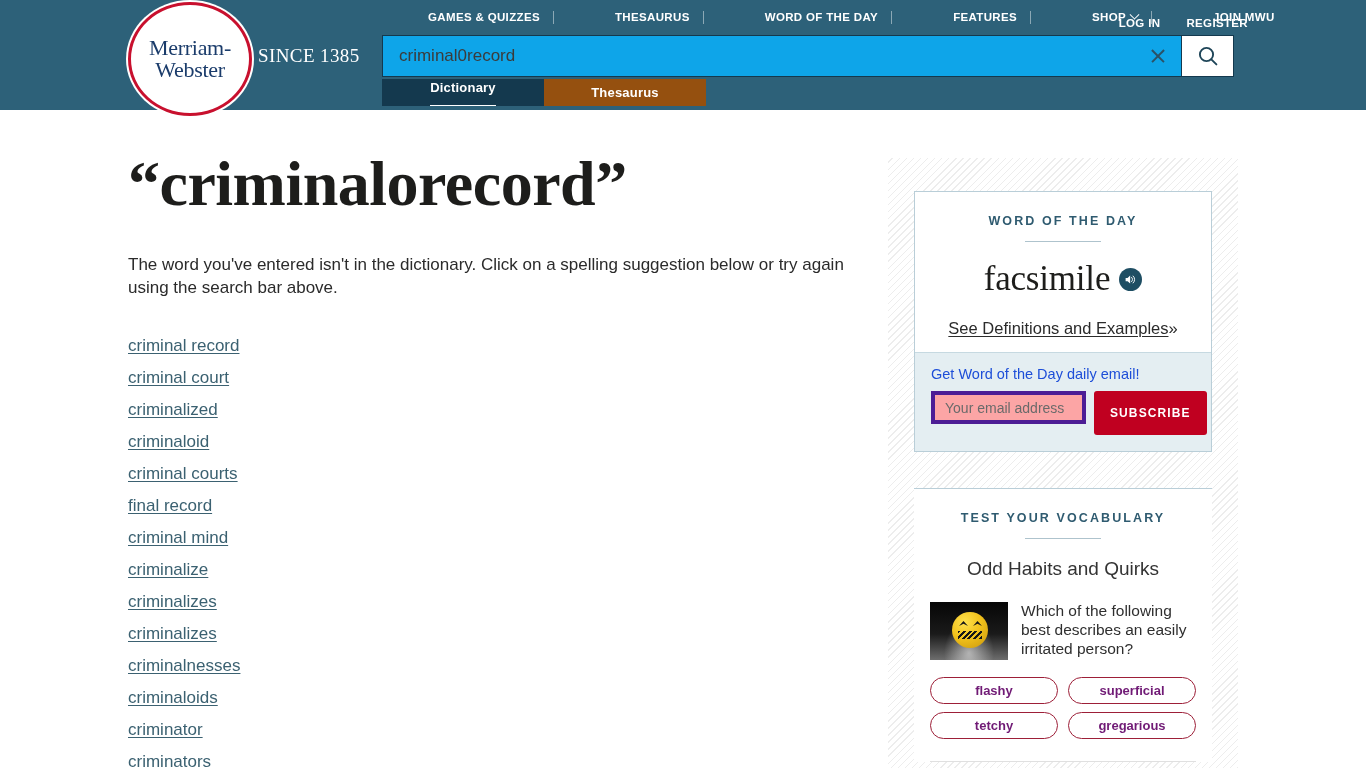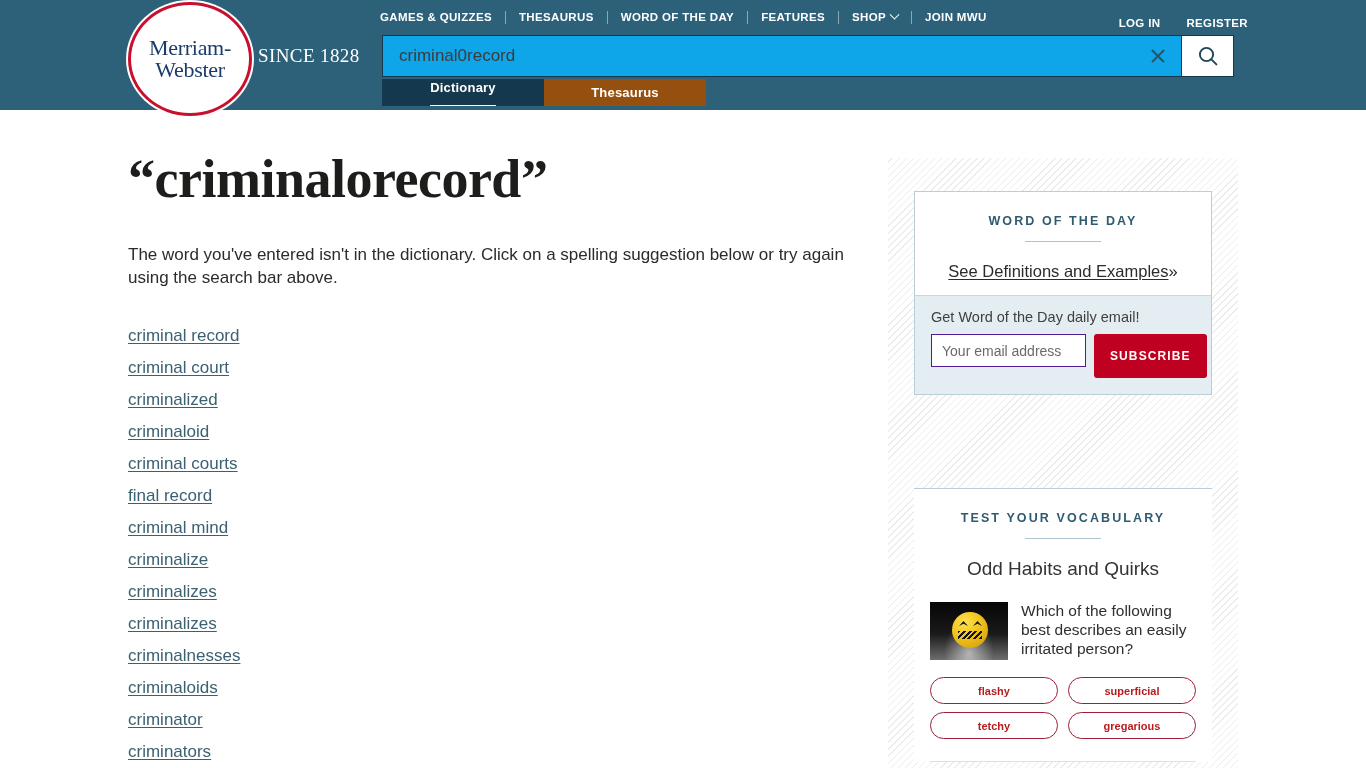--- a/index.html
+++ b/index.html
@@ -72,20 +72,21 @@
     color: #ffffff;
     font-size: 11.5px;
     font-weight: bold;
     letter-spacing: 0.35px;
     text-decoration: none;
     padding: 0 13px;
     white-space: nowrap;
     display: inline-flex;
     align-items: center;
     gap: 5px;
+    margin-left: 48px;
   }
   .topnav a:first-child { padding-left: 0; }
   .topnav .divider {
     width: 1px;
     height: 13px;
     background: rgba(255,255,255,0.45);
   }
   .chev {
     display: inline-block;
     width: 7px; height: 7px;
@@ -193,21 +194,21 @@
     background: #ffffff;
   }
   .content {
     position: absolute;
     left: 128px;
     top: 0;
     width: 740px;
   }
   .headword {
     font-family: "Liberation Serif", serif;
-    font-size: 54px;
+    font-size: 64px;
     font-weight: bold;
     color: #1d1d1b;
     margin: 0;
     padding-top: 42px;
     letter-spacing: -0.5px;
     line-height: 1;
   }
   .intro {
     font-size: 17px;
     color: #2b2b2b;
@@ -301,29 +302,29 @@
   }
   .wotd-link .arrow { text-decoration: none; }
 
   .subscribe-box {
     background: #e4eef2;
     border-top: 1px solid #c6d9e1;
     padding: 13px 16px 16px;
   }
   .sub-label {
     font-size: 14.5px;
-    color: #404040;
+    color: #1d4ed8;
     margin-bottom: 9px;
   }
   .sub-row { display: flex; gap: 8px; }
   .email-input {
     width: 155px;
     height: 33px;
-    border: 1px solid #4c1d95;
-    background: #ffffff;
+    border: 4px solid #4c1d95;
+    background: #fca5a5;
     padding: 0 10px;
     font-size: 14px;
     color: #555;
     outline: none;
     font-family: "Liberation Sans", sans-serif;
   }
   .email-input::placeholder { color: #6a6a6a; }
   .subscribe-btn {
     height: 44px;
     padding: 6px 16px;
@@ -404,22 +405,22 @@
     display: grid;
     grid-template-columns: 1fr 1fr;
     gap: 8px 10px;
     margin-top: 17px;
   }
   .answer-btn {
     height: 27px;
     border: 1px solid #9d1f38;
     border-radius: 14px;
     background: #ffffff;
-    color: #b91c1c;
-    font-size: 11px;
+    color: #701a75;
+    font-size: 13px;
     font-weight: bold;
     cursor: pointer;
     font-family: "Liberation Sans", sans-serif;
     display: flex;
     align-items: center;
     justify-content: center;
   }
   .quiz-divider {
     margin-top: 22px;
     height: 1px;
@@ -433,21 +434,21 @@
 
   <div class="logo-wrap">
     <div class="logo-circle">
       <div class="logo-inner">
         <div>Merriam-</div>
         <div>Webster</div>
       </div>
     </div>
   </div>
 
-  <div class="since">SINCE 1828</div>
+  <div class="since">SINCE 1385</div>
 
   <nav class="topnav">
     <a href="#">
         <span>GAMES &amp; QUIZZES</span>
       </a>
     <span class="divider"></span>
     <a href="#">
         <span>THESAURUS</span>
       </a>
     <span class="divider"></span>
@@ -518,20 +519,30 @@
       <li><a href="#">criminators</a></li>
     </ul>
   </div>
 
   <aside class="sidebar">
 
     <section class="wotd-card">
       <div class="card-inner">
         <div class="card-kicker">WORD OF THE DAY</div>
         <div class="rule"></div>
+        <div class="wotd-word-row">
+          <span class="wotd-word">facsimile</span>
+          <span class="audio-icon">
+            <svg width="13" height="13" viewBox="0 0 16 16">
+              <path d="M2 6 h2.4 L7.6 3.1 v9.8 L4.4 10 H2 z" fill="#ffffff"></path>
+              <path d="M9.4 5.4 a3.4 3.4 0 0 1 0 5.2" fill="none" stroke="#ffffff" stroke-width="1.2" stroke-linecap="round"></path>
+              <path d="M11.2 3.7 a5.6 5.6 0 0 1 0 8.6" fill="none" stroke="#ffffff" stroke-width="1.2" stroke-linecap="round"></path>
+            </svg>
+          </span>
+        </div>
         <div class="wotd-link">
           <a href="#">See Definitions and Examples</a><span class="arrow">»</span>
         </div>
       </div>
       <div class="subscribe-box">
         <div class="sub-label">Get Word of the Day daily email!</div>
         <div class="sub-row">
           <input class="email-input" type="text" placeholder="Your email address" value="" style="">
           <button class="subscribe-btn">SUBSCRIBE</button>
         </div>

